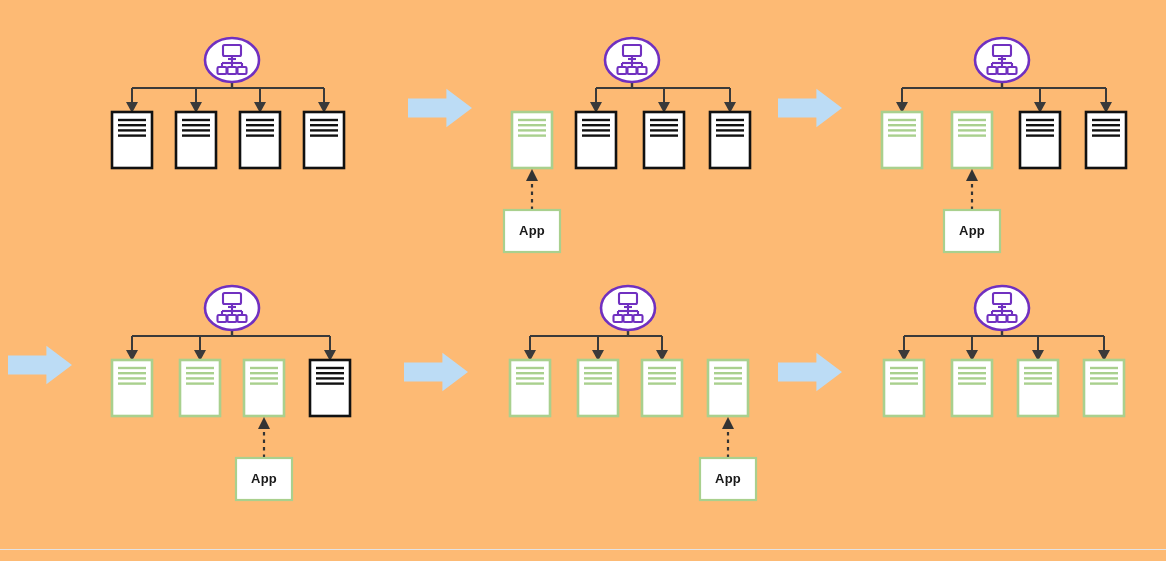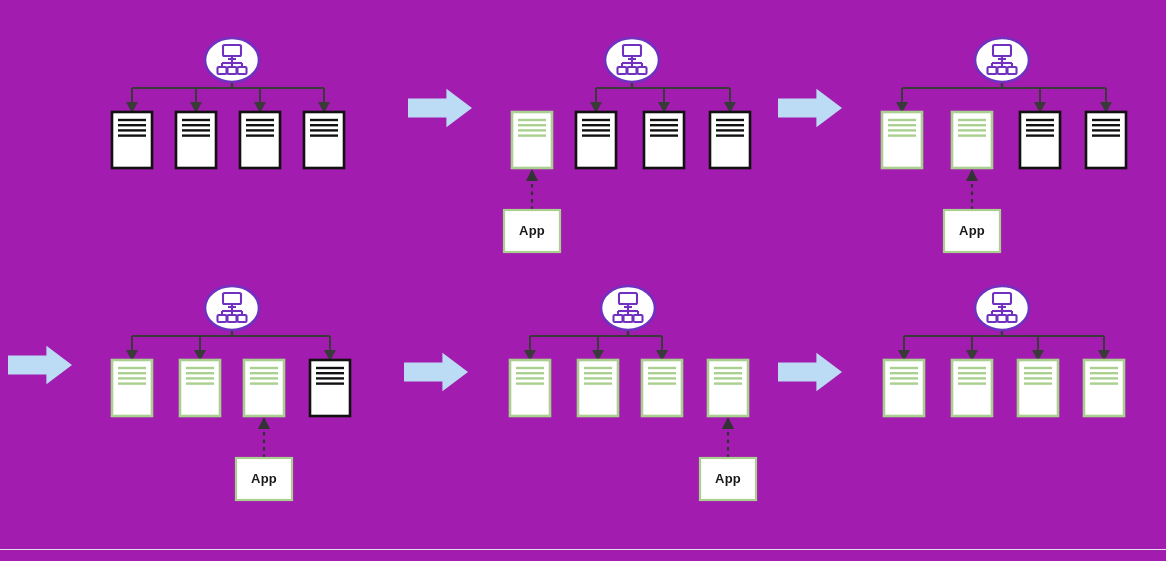--- a/index.html
+++ b/index.html
@@ -33,21 +33,21 @@
     font-size: 13px;
     fill: #1a1a1a;
     text-anchor: middle;
     dominant-baseline: middle;
     letter-spacing: 0.2px;
   }
 </style>
 </head>
 <body>
 
-<div id="canvas" style="width: 1166px; height: 561px; background: #a21caf;">
+<div id="canvas" style="width: 1166px; height: 561px; background: #fdba74;">
   <div class="footer-rule" style="top: 549px; background: rgb(227, 227, 229);"></div>
 <div class="panel" style="left: 0px; top: 0px;">
       <svg width="1166" height="561" style="position: absolute; left: 0px; top: 0px;">
         <g transform="translate(0, 0)">
           <line x1="132" y1="88" x2="324" y2="88" stroke="#3a3a3a" stroke-width="1.8"></line>
           <line x1="232" y1="82" x2="232" y2="88" stroke="#3a3a3a" stroke-width="2.4"></line>
           <g>
             <line x1="132" y1="88" x2="132" y2="103" stroke="#3a3a3a" stroke-width="2"></line>
             <path d="M 126 102 L 138 102 L 132 113 Z" fill="#3a3a3a"></path>
           </g>

